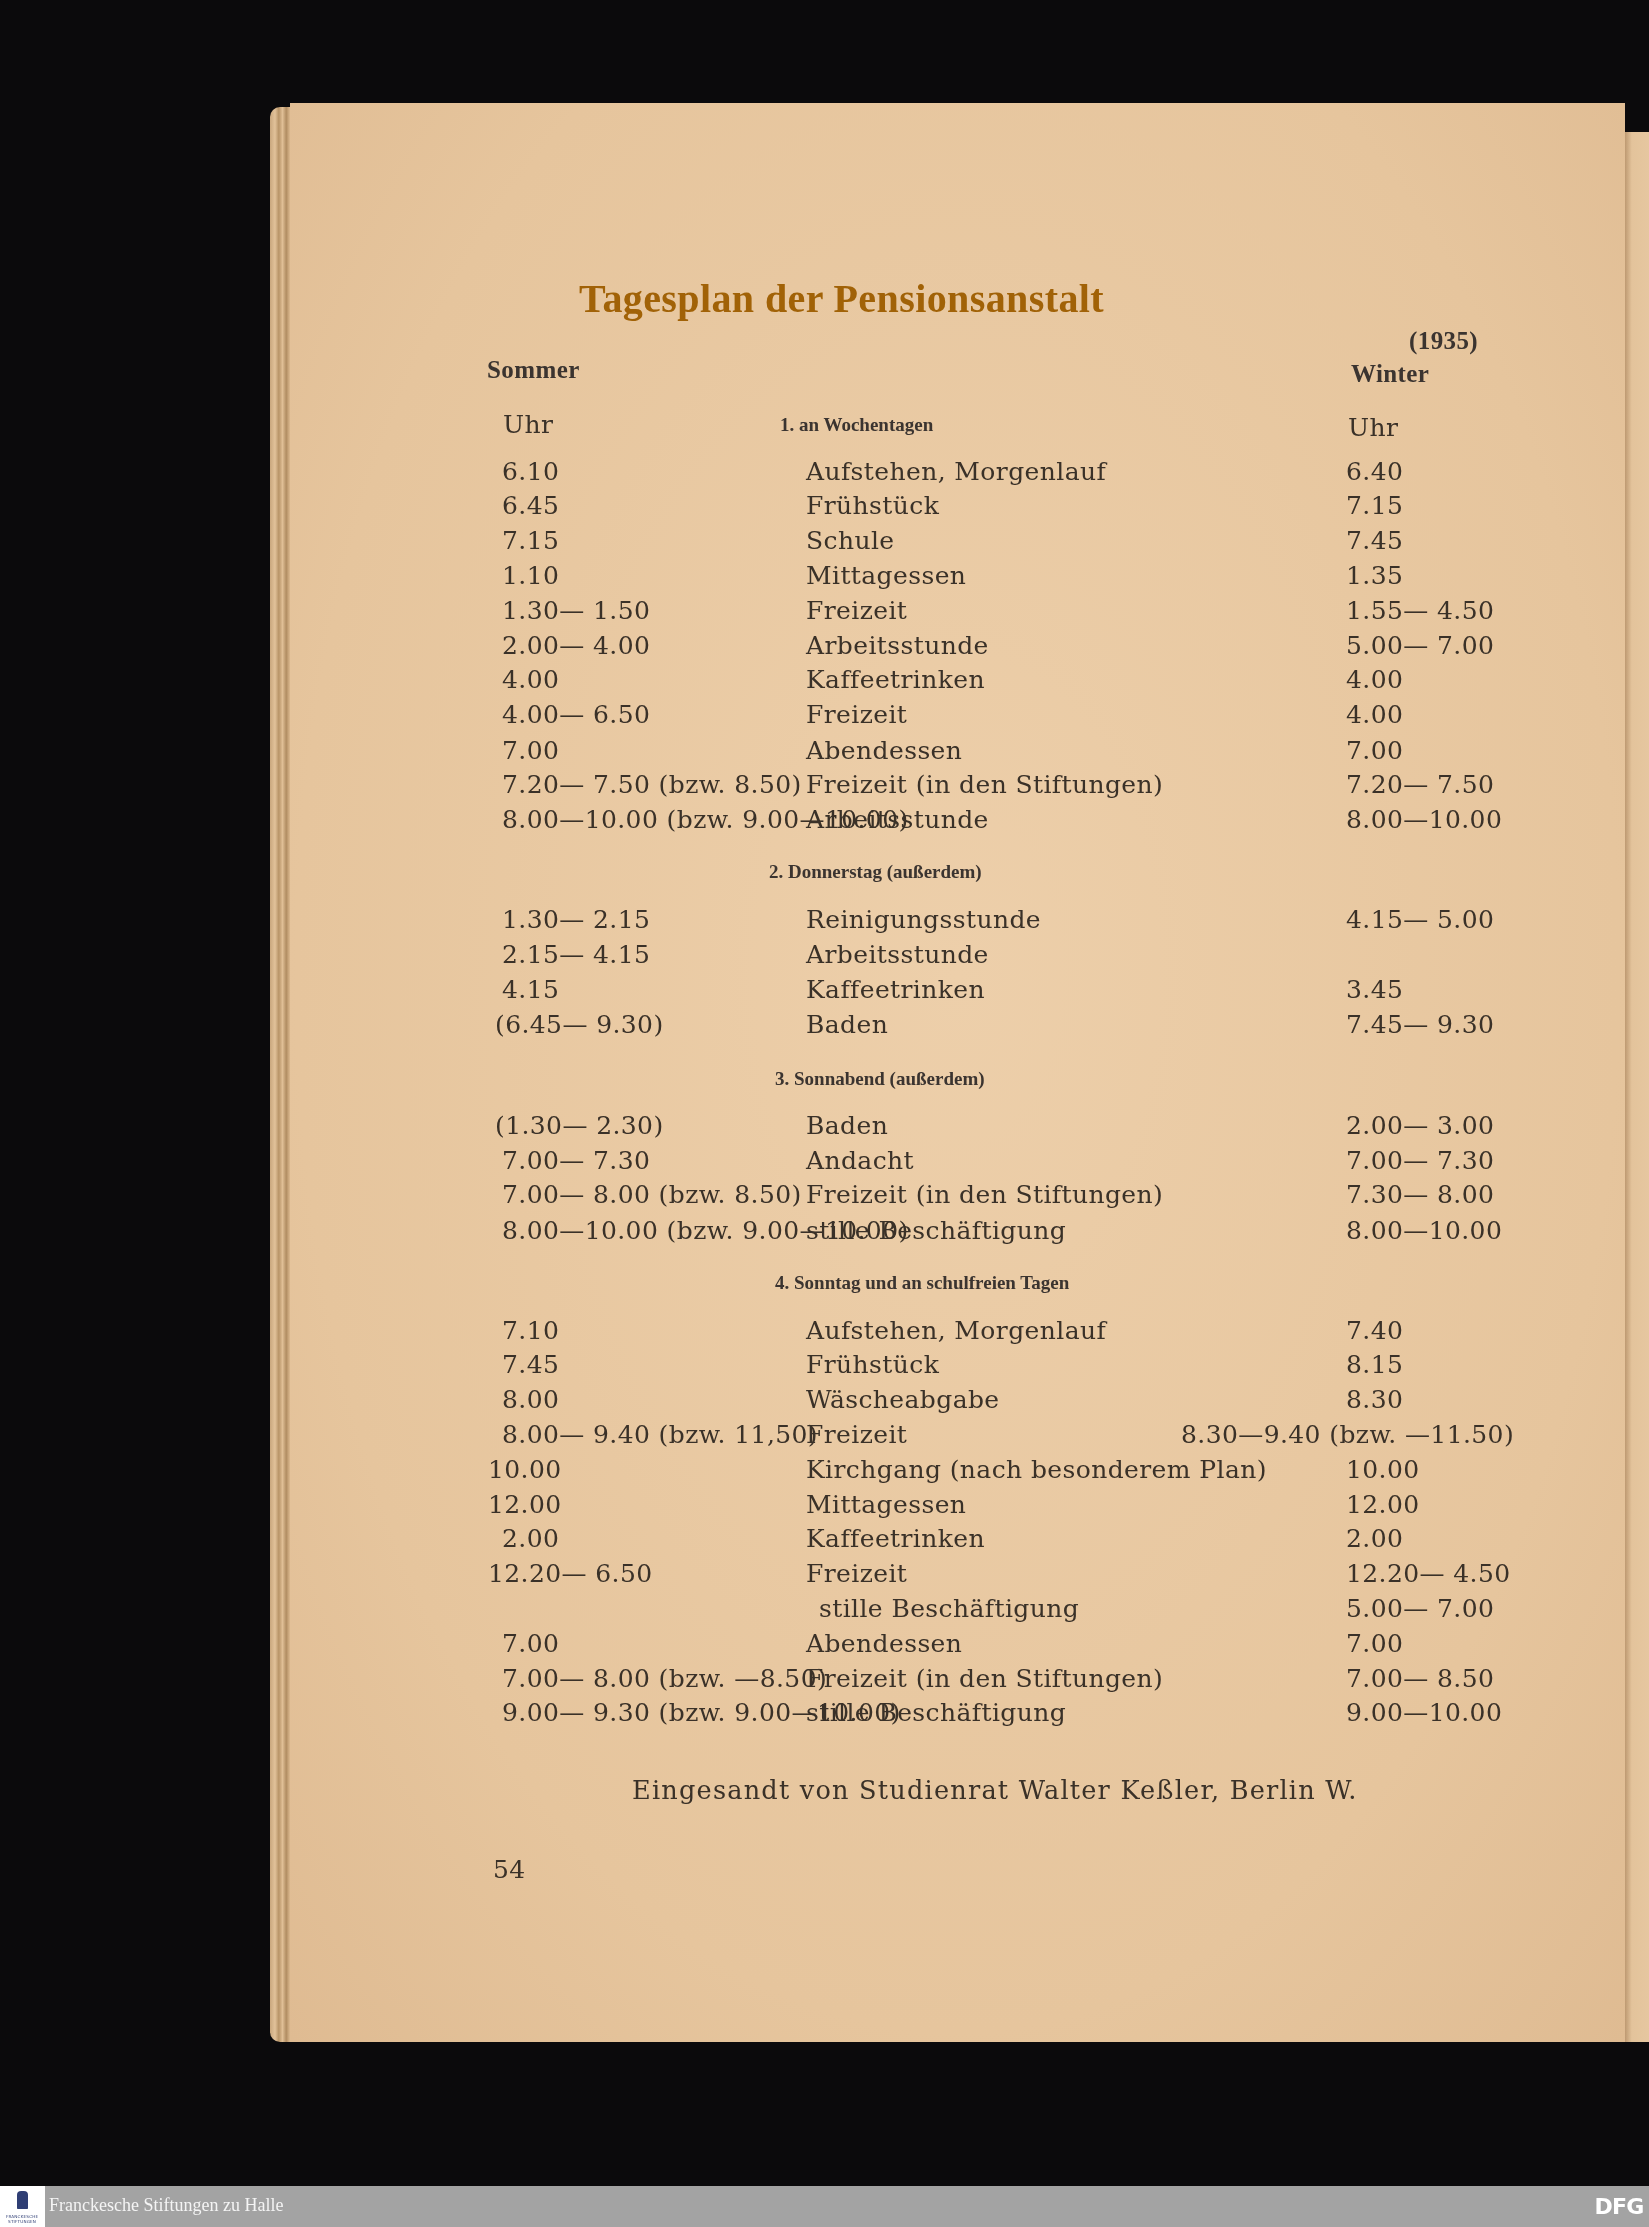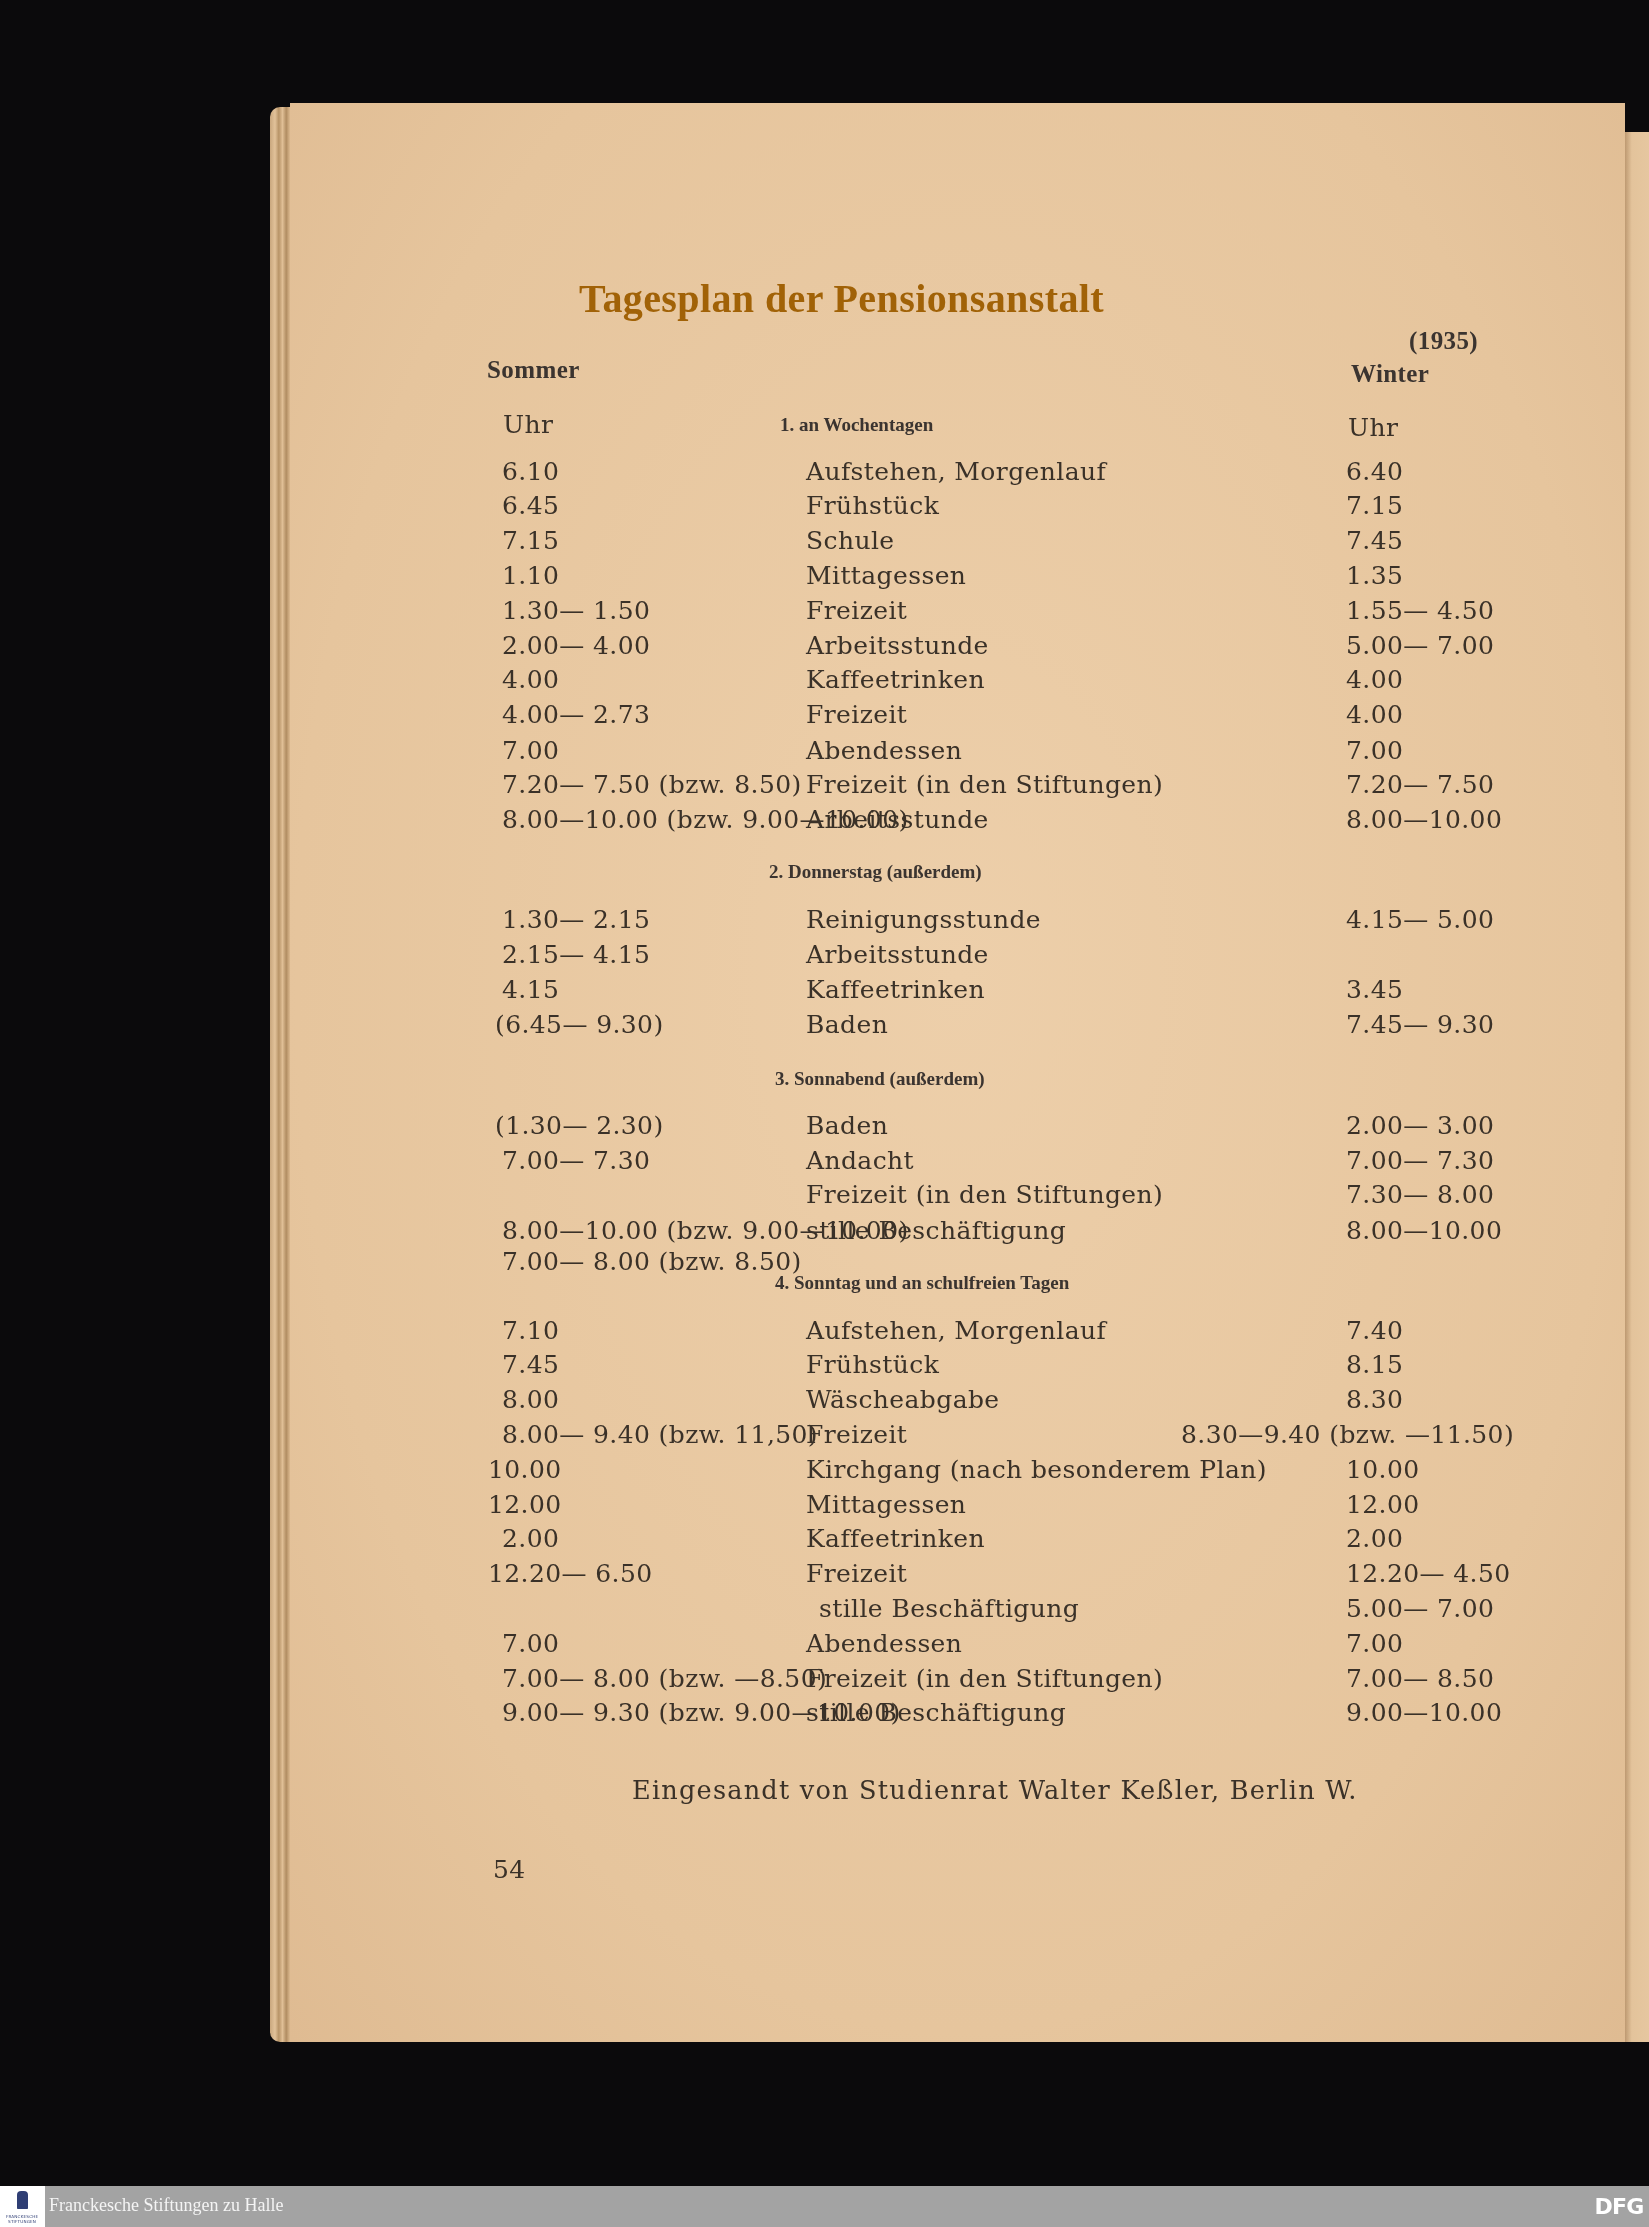--- a/index.html
+++ b/index.html
@@ -68,21 +68,21 @@
       <div class="txt" style="left: 502px; top: 633px;">2.00— 4.00</div>
       <div class="txt" style="left: 806px; top: 633px;">Arbeitsstunde</div>
       <div class="txt" style="left: 1346px; top: 633px;">5.00— 7.00</div>
     </div>
     <div>
       <div class="txt" style="left: 502px; top: 667px;">4.00</div>
       <div class="txt" style="left: 806px; top: 667px;">Kaffeetrinken</div>
       <div class="txt" style="left: 1346px; top: 667px;">4.00</div>
     </div>
     <div>
-      <div class="txt" style="left: 502px; top: 702px;">4.00— 2.73</div>
+      <div class="txt" style="left: 502px; top: 702px;">4.00— 6.50</div>
       <div class="txt" style="left: 806px; top: 702px;">Freizeit</div>
       <div class="txt" style="left: 1346px; top: 702px;">4.00</div>
     </div>
     <div>
       <div class="txt" style="left: 502px; top: 738px;">7.00</div>
       <div class="txt" style="left: 806px; top: 738px;">Abendessen</div>
       <div class="txt" style="left: 1346px; top: 738px;">7.00</div>
     </div>
     <div>
       <div class="txt" style="left: 502px; top: 772px;">7.20— 7.50 (bzw. 8.50)</div>
@@ -118,21 +118,21 @@
       <div class="txt" style="left: 495px; top: 1113px;">(1.30— 2.30)</div>
       <div class="txt" style="left: 806px; top: 1113px;">Baden</div>
       <div class="txt" style="left: 1346px; top: 1113px;">2.00— 3.00</div>
     </div>
     <div>
       <div class="txt" style="left: 502px; top: 1148px;">7.00— 7.30</div>
       <div class="txt" style="left: 806px; top: 1148px;">Andacht</div>
       <div class="txt" style="left: 1346px; top: 1148px;">7.00— 7.30</div>
     </div>
     <div>
-      <div class="txt" style="left: 502px; top: 1249px;">7.00— 8.00 (bzw. 8.50)</div>
+      <div class="txt" style="left: 502px; top: 1182px;">7.00— 8.00 (bzw. 8.50)</div>
       <div class="txt" style="left: 806px; top: 1182px;">Freizeit (in den Stiftungen)</div>
       <div class="txt" style="left: 1346px; top: 1182px;">7.30— 8.00</div>
     </div>
     <div>
       <div class="txt" style="left: 502px; top: 1218px;">8.00—10.00 (bzw. 9.00—10.00)</div>
       <div class="txt" style="left: 806px; top: 1218px;">stille Beschäftigung</div>
       <div class="txt" style="left: 1346px; top: 1218px;">8.00—10.00</div>
     </div>
     <div>
       <div class="txt" style="left: 502px; top: 1318px;">7.10</div>

